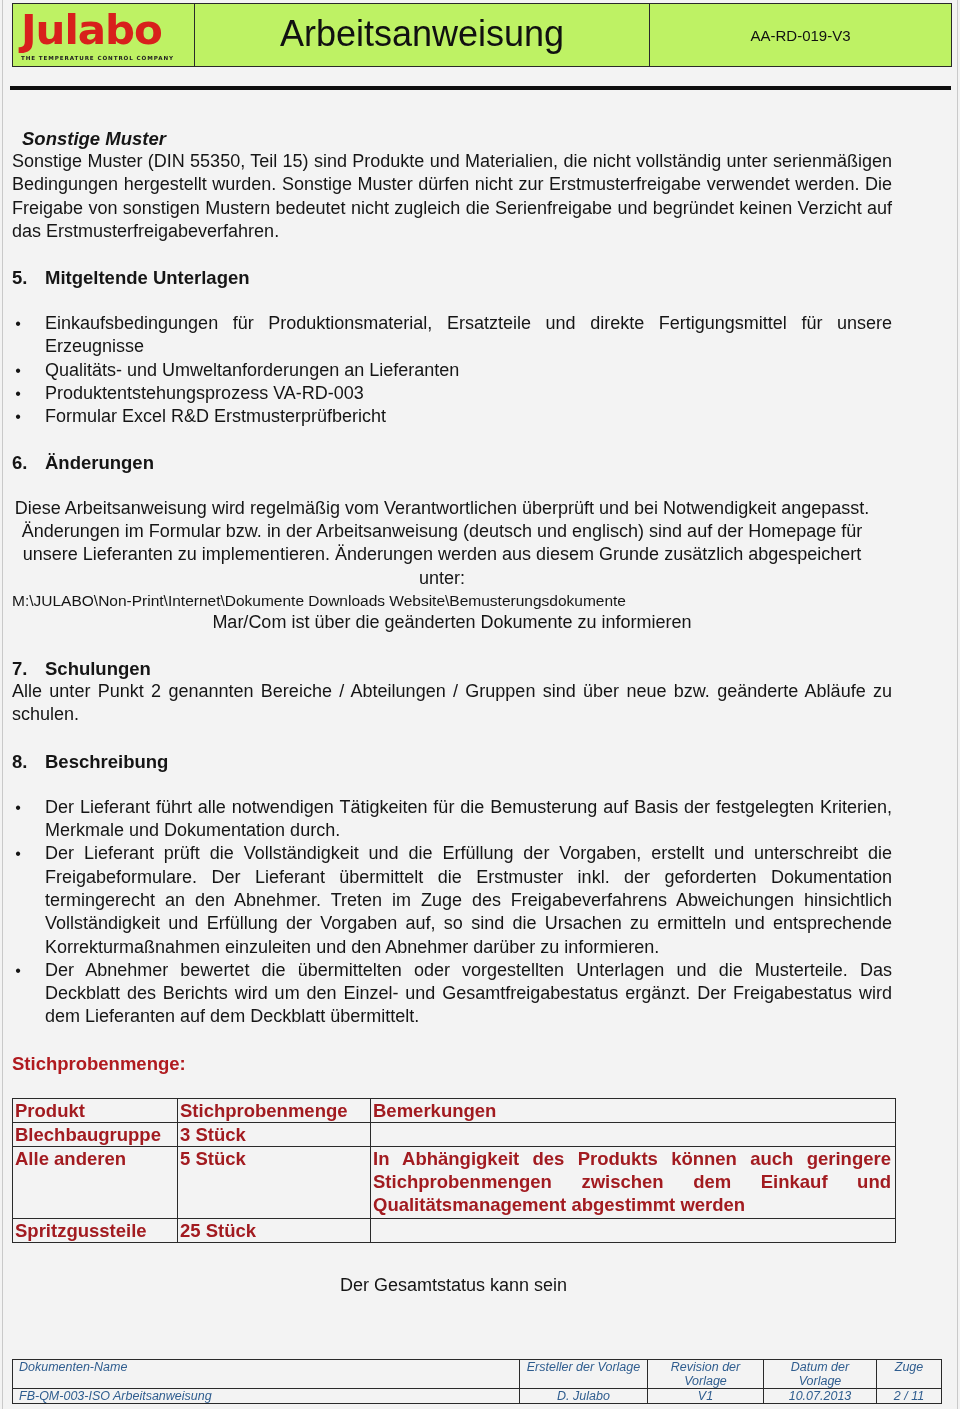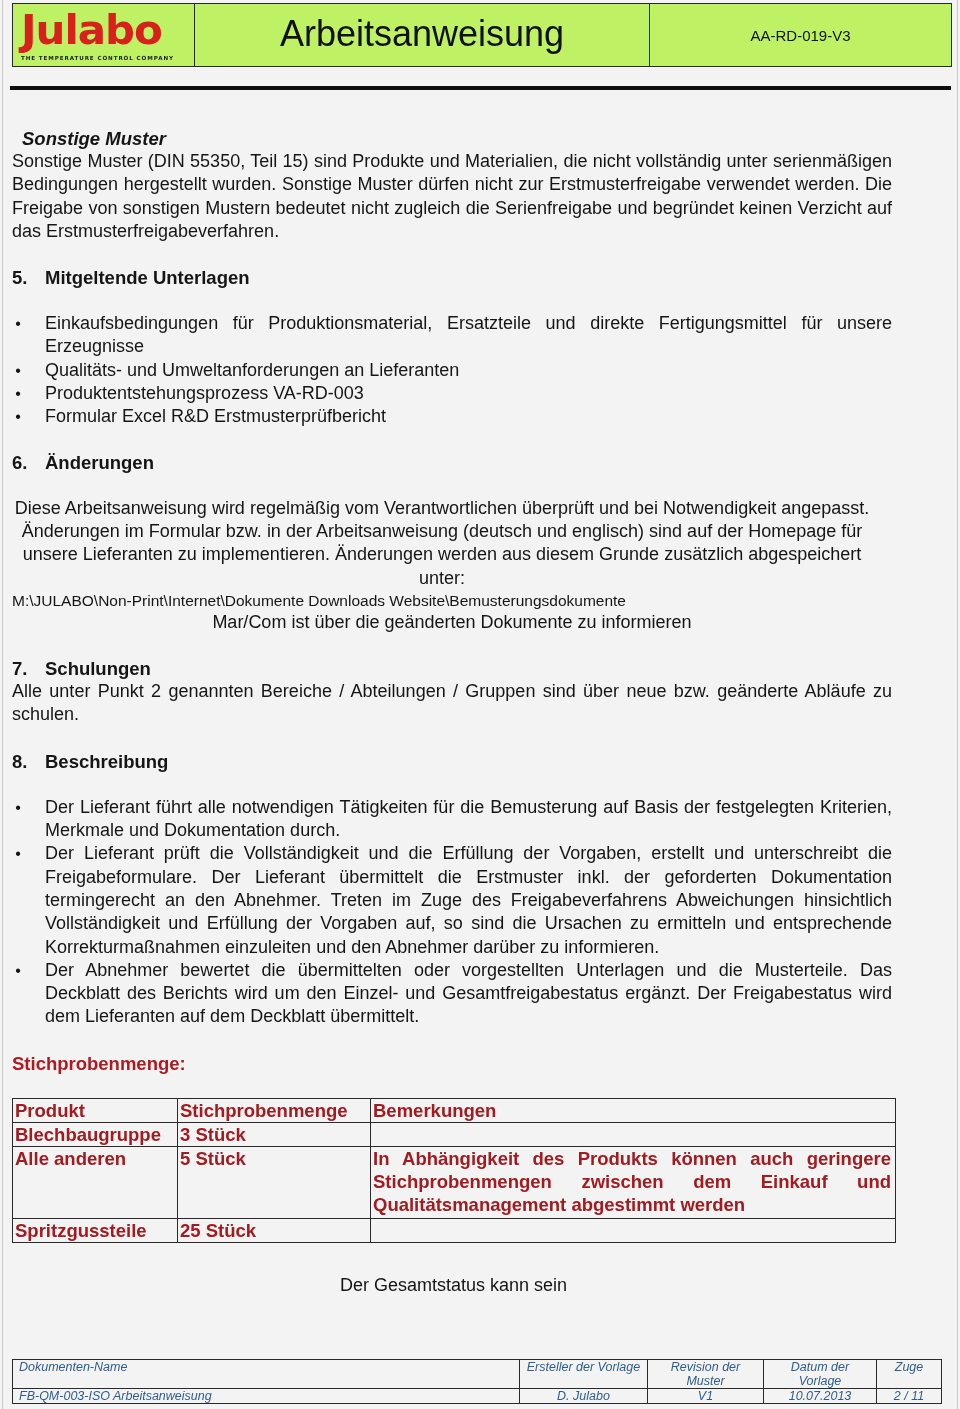--- a/index.html
+++ b/index.html
@@ -163,21 +163,21 @@
     </table>
 
   <p class="p left" style="margin-top:31px; padding-left:3px;">Der Gesamtstatus kann sein</p>
 </div>
 
 <table class="footer">
   <tbody>
       <tr>
     <td style="width:494px; height:28px;">Dokumenten-Name</td>
     <td class="c" style="width:115px;">Ersteller der Vorlage</td>
-    <td class="c" style="width:103px;">Revision der Muster</td>
+    <td class="c" style="width:103px;">Revision der Vorlage</td>
     <td class="c" style="width:100px;">Datum der Vorlage</td>
     <td class="c">Zuge</td>
   </tr>
   <tr>
     <td>FB-QM-003-ISO Arbeitsanweisung</td>
     <td class="c">D. Julabo</td>
     <td class="c">V1</td>
     <td class="c">10.07.2013</td>
     <td class="c">2 / 11</td>
   </tr>

